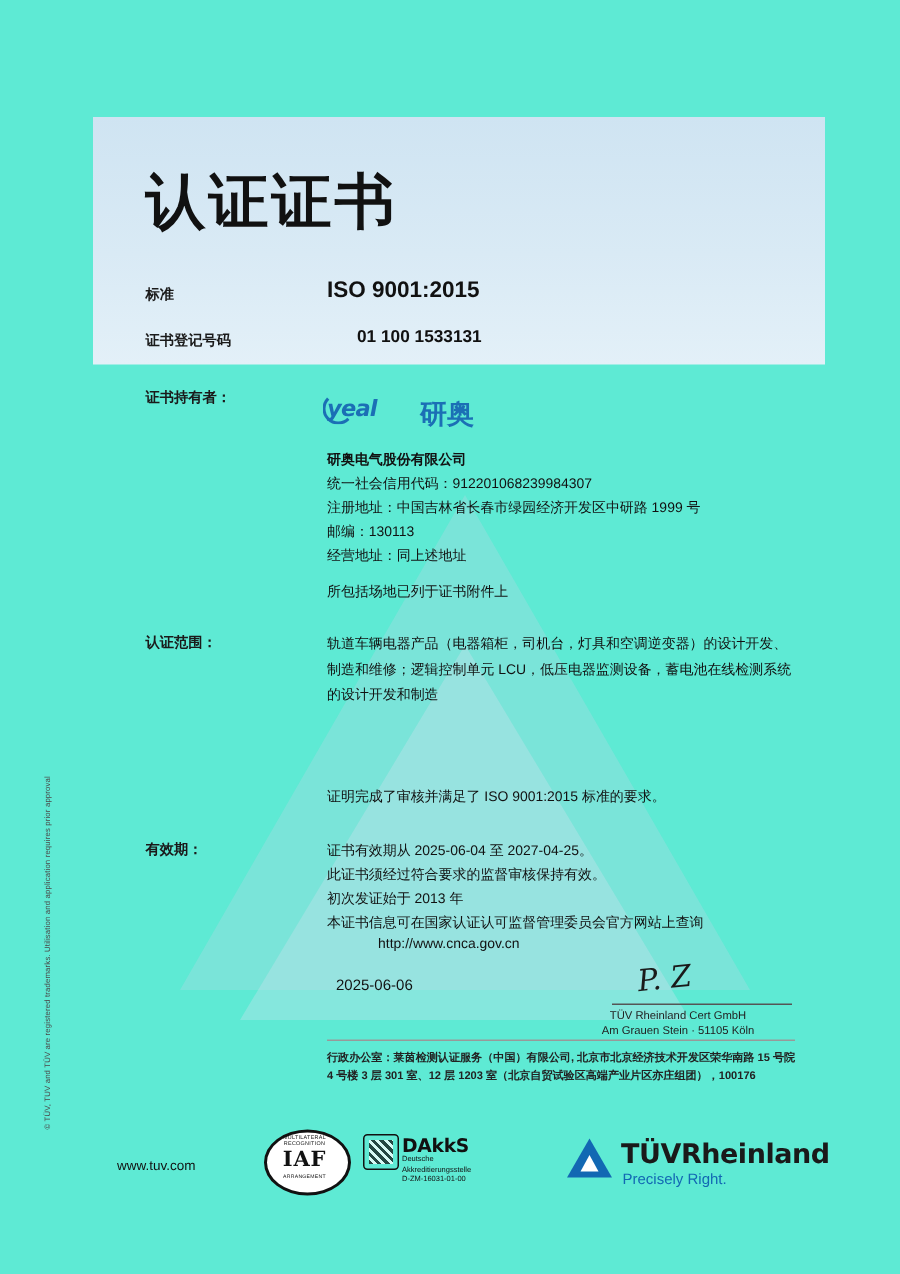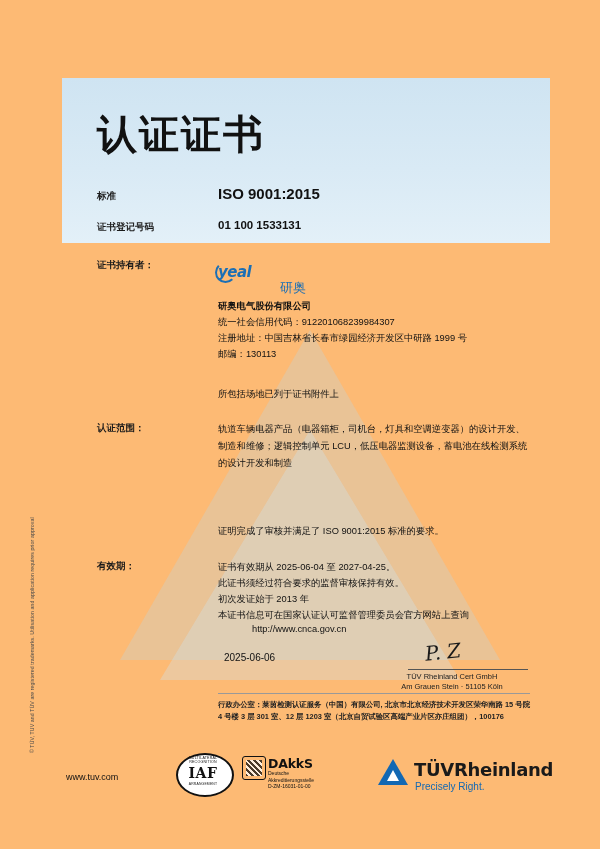--- a/index.html
+++ b/index.html
@@ -15,21 +15,21 @@
     overflow: hidden;
     position: relative;
   }
 
   
   .page {
     position: absolute;
     left: 0; top: 0;
     width: 600px;
     height: 849px;
-    background: #fdba74;
+    background: #5eead4;
     overflow: hidden;
   }
 
   
   .header-band {
     position: absolute;
     left: 62px;
     top: 78px;
     width: 488px;
     height: 165px;
@@ -94,21 +94,21 @@
   }
   .hdr-val {
     position: absolute;
     left: 218px;
     font-weight: bold;
     color: #111;
   }
   #std-label { top: 190px; }
   #std-value { top: 185px; font-size: 15px; }
   #reg-label { top: 221px; }
-  #reg-value { top: 219px; font-size: 11.5px; }
+  #reg-value { top: 219px; font-size: 11.5px; margin-left: 20px; }
 
   
   .body-label {
     position: absolute;
     left: 97px;
     font-size: 9.5px;
     font-weight: bold;
     color: #1a1a1a;
   }
   .body-text {
@@ -143,23 +143,23 @@
     position: absolute;
     left: -3px; top: 1px;
     width: 17px; height: 17px;
     border: 2px solid #1b6fb5;
     border-radius: 50%;
     border-right-color: transparent;
     border-top-color: transparent;
   }
   .logo-cn {
     position: absolute;
-    left: 62px; top: 18px;
-    font-size: 13px;
-    font-weight: normal;
+    left: 62px; top: 3px;
+    font-size: 18px;
+    font-weight: bold;
     color: #1b6fb5;
   }
 
   
   .signature {
     position: absolute;
     left: 425px;
     top: 640px;
     font-family: "DejaVu Serif", serif;
     font-size: 20px;
@@ -207,21 +207,21 @@
     width: 318px;
     font-size: 7.4px;
     line-height: 12px;
     color: #222;
     font-weight: bold;
   }
 
   
   .tuv-url {
     position: absolute;
-    left: 66px;
+    left: 78px;
     top: 772px;
     font-size: 9px;
     color: #111;
   }
 
   .iaf-badge {
     position: absolute;
     left: 176px;
     top: 753px;
     width: 56px;
@@ -369,20 +369,21 @@
   <div class="logo-wrap">
     <div class="logo-arc"></div>
     <div class="logo-yeal">yeal</div>
     <div class="logo-cn">研奥</div>
   </div>
 
   <div class="body-text bold" style="top:298px;">研奥电气股份有限公司</div>
   <div class="body-text" style="top:314px;">统一社会信用代码：912201068239984307</div>
   <div class="body-text" style="top:330px;">注册地址：中国吉林省长春市绿园经济开发区中研路 1999 号</div>
   <div class="body-text" style="top:346px;">邮编：130113</div>
+  <div class="body-text" style="top:362px;">经营地址：同上述地址</div>
   <div class="body-text" style="top:386px;">所包括场地已列于证书附件上</div>
 
   <div class="body-label" style="top:422px;">认证范围：</div>
   <div class="body-text" style="top:421px; line-height:17px;">轨道车辆电器产品（电器箱柜，司机台，灯具和空调逆变器）的设计开发、制造和维修；逻辑控制单元 LCU，低压电器监测设备，蓄电池在线检测系统的设计开发和制造</div>
 
   <div class="body-text" style="top:523px;">证明完成了审核并满足了 ISO 9001:2015 标准的要求。</div>
 
   <div class="body-label" style="top:560px;">有效期：</div>
   <div class="body-text" style="top:559px;">证书有效期从 2025-06-04 至 2027-04-25。</div>
   <div class="body-text" style="top:575px;">此证书须经过符合要求的监督审核保持有效。</div>

